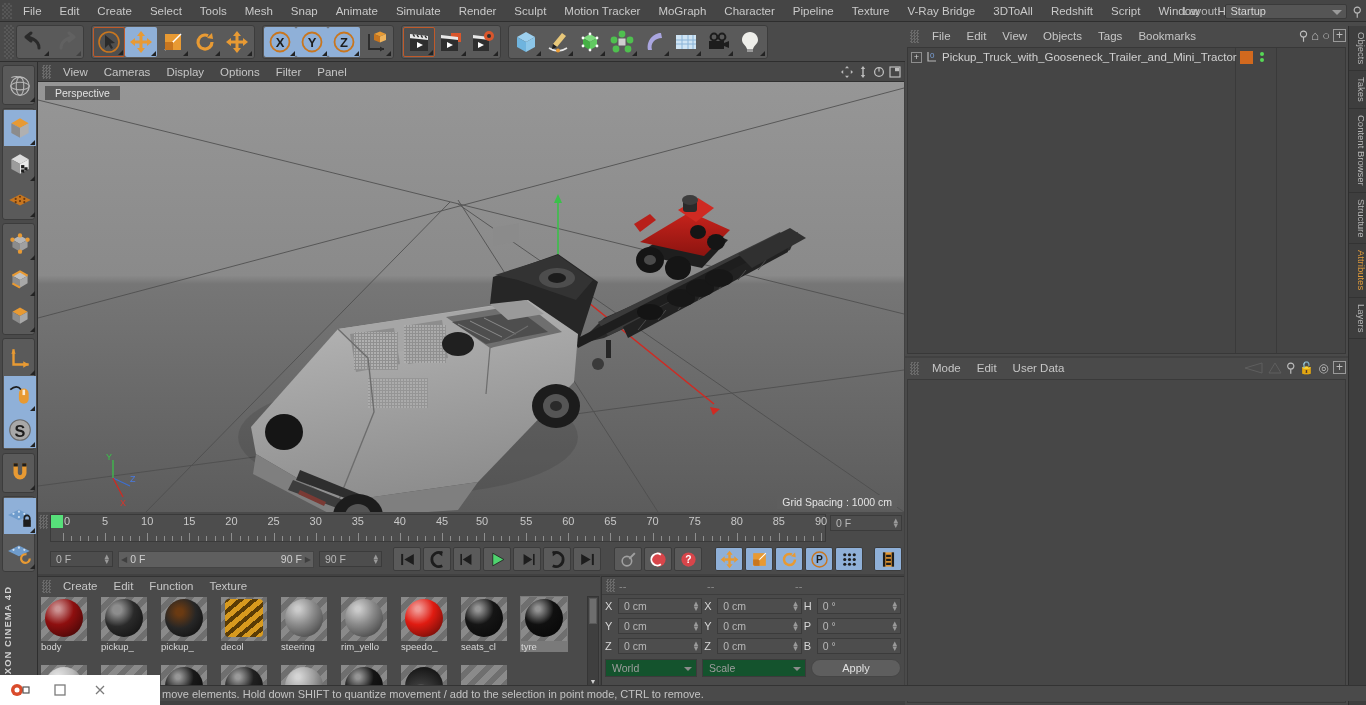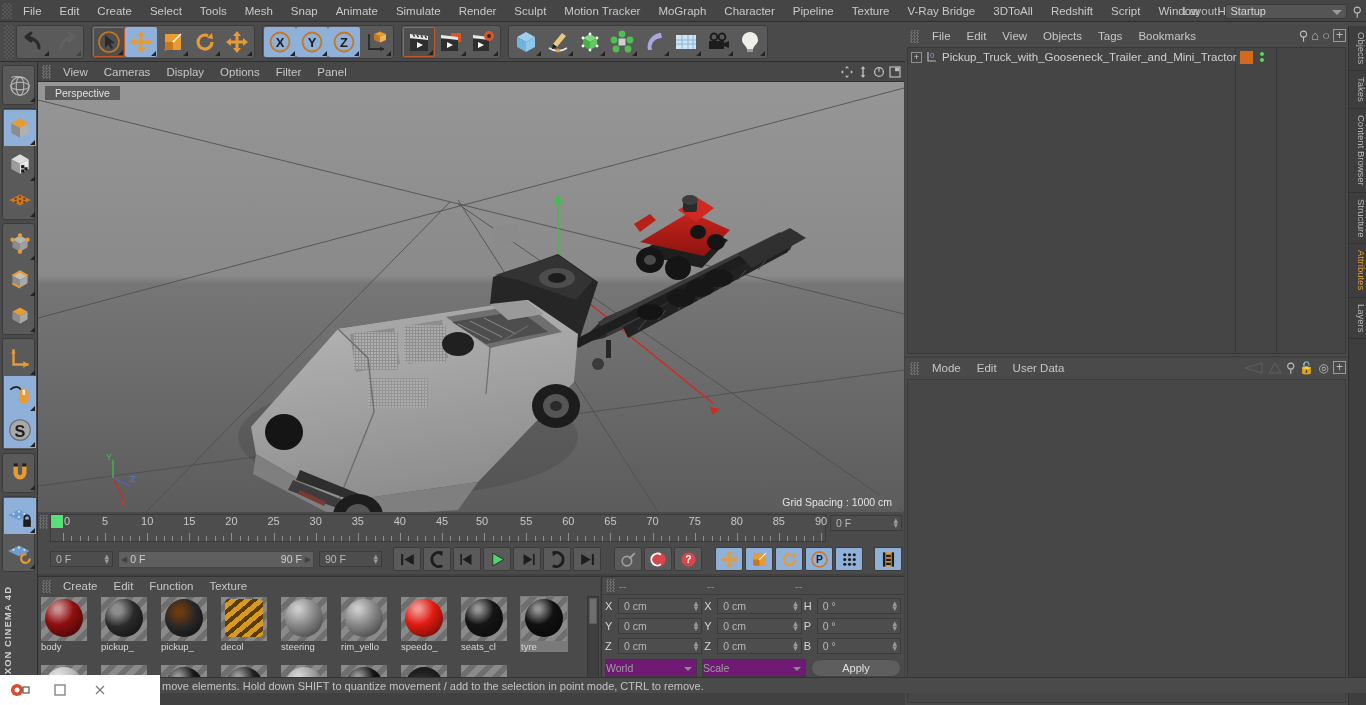--- a/index.html
+++ b/index.html
@@ -108,22 +108,22 @@
   #coordwrap { position:absolute; left:601px; top:576px; width:303px; bottom:16px;
     background:#4a4a4a; border-top:1px solid #333; border-left:1px solid #333; }
   #coordhdr { height:18px; display:flex; align-items:center; border-bottom:1px solid #3d3d3d; }
   #coordhdr .grip { width:9px;height:13px;margin:0 4px;
     background:repeating-conic-gradient(#6a6a6a 0 25%, #4a4a4a 0 50%) 0 0/3px 3px; }
   #coordhdr .dash { width:88px; text-align:left; font-size:11px; color:#8d8d8d; }
   .crow { display:flex; align-items:center; height:19px; margin-top:1px; padding:0 3px; gap:2px; }
   .crow .ax { width:11px; font-size:11px; color:#d6d6d6; text-align:left; }
   .crow .f { flex:1; }
   #coordbot { display:flex; align-items:center; gap:5px; padding:3px; margin-top:1px; }
-  .csel { height:18px; background:#701a75; border:1px solid #3b3b3b; position:relative;
-    display:flex;align-items:center;font-size:10.5px; color:#9e9e9e; }
+  .csel { height:18px; background:#14532d; border:1px solid #3b3b3b; position:relative;
+    display:flex;align-items:center;padding-left:6px; font-size:10.5px; color:#9e9e9e; }
   .csel .car { position:absolute;right:4px;top:7px;width:0;height:0;
     border-left:4px solid transparent;border-right:4px solid transparent;border-top:4px solid #8b8b8b; }
   #applybtn { width:90px; height:18px; background:#5e5e5e; border:1px solid #454545;
     border-radius:9px; display:flex;align-items:center;justify-content:center;
     font-size:11px; color:#e0e0e0; }
 
   
   #objwrap { position:absolute; left:905px; top:26px; width:443px; height:330px; background:#4a4a4a; }
   #objhdr { height:20px; display:flex; align-items:center; position:relative; }
   #objhdr .grip { width:9px;height:13px;margin:0 5px;
@@ -151,21 +151,21 @@
   #attrbody { position:absolute; left:2px; top:21px; right:2px; bottom:2px;
     background:#474747; border:1px solid #3a3a3a; }
 
   #rtabs { position:absolute; right:0; top:26px; width:18px; bottom:0; background:#3e3e3e;
     border-left:1px solid #2e2e2e; }
   .rtab { width:18px; color:#b5b5b5; font-size:9.5px; writing-mode:vertical-rl;
     text-align:center; padding:6px 0; border-bottom:1px solid #333; }
   .rtab.hl { color:#e09a3a; }
 
   
-  #statusbar { position:absolute; left:0; bottom:12px; width:1366px; height:16px;
+  #statusbar { position:absolute; left:0; bottom:4px; width:1366px; height:16px;
     background:#4a4a4a; border-top:1px solid #333; display:flex; align-items:center; }
   #statusbar .txt { font-size:11px; color:#c3c3c3; padding-left:4px; white-space:nowrap; }
   #taskbar { position:absolute; left:0; bottom:0; width:160px; height:30px; background:#fff;
     display:flex; align-items:center; }
   #taskbar .tbic { width:40px; display:flex; align-items:center; justify-content:center; }
 </style>
 </head>
 <body>
 
 <div id="menubar">

